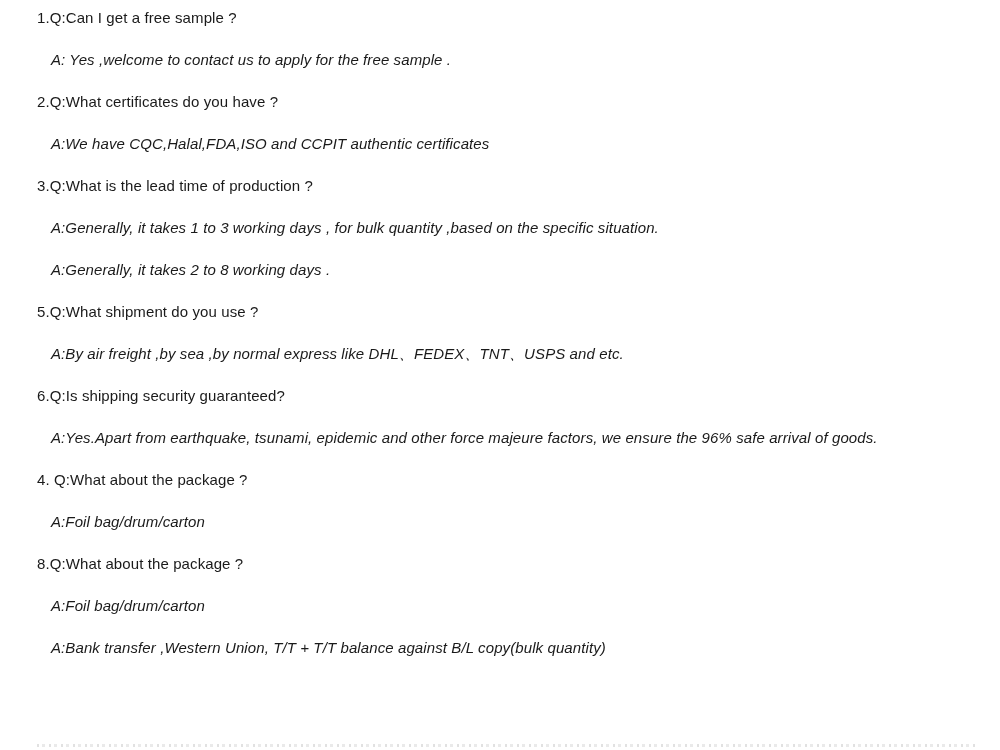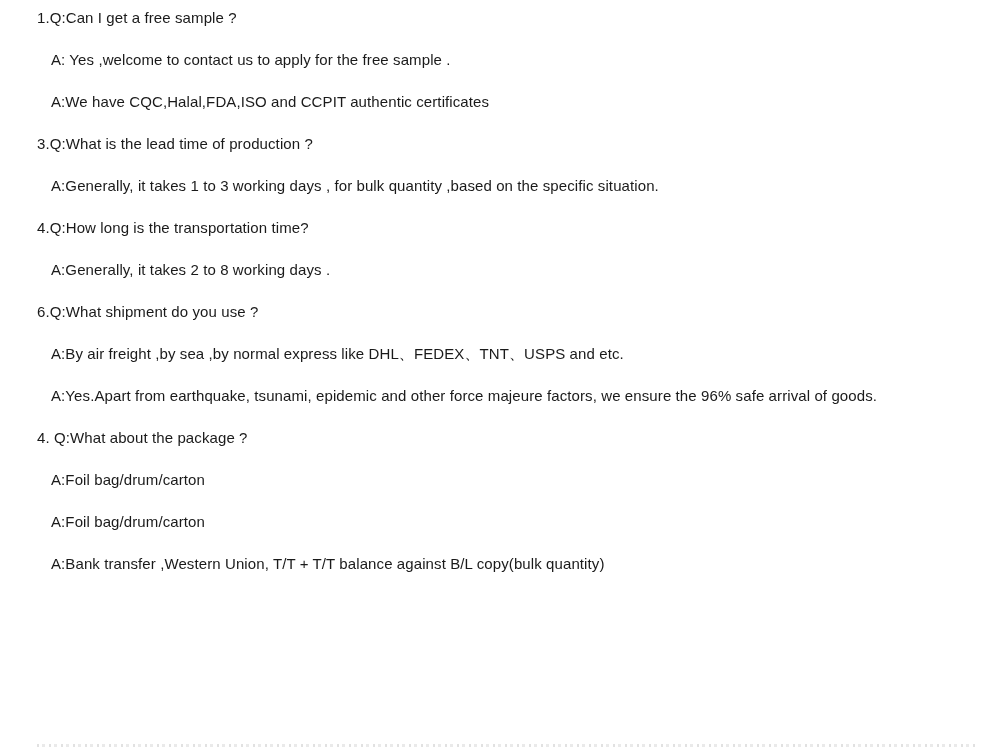--- a/index.html
+++ b/index.html
@@ -28,20 +28,21 @@
     right: 10px;
   }
   .faq-line {
     height: 42px;
     line-height: 42px;
     white-space: nowrap;
     letter-spacing: 0.1px;
   }
   .faq-line.answer {
     padding-left: 14px;
+    font-style: italic;
   }
   
   .clipped-next-line {
     position: absolute;
     left: 37px;
     top: 744px;
     width: 940px;
     height: 3px;
     background: repeating-linear-gradient(
       90deg,
@@ -55,36 +56,38 @@
 </style>
 </head>
 <body>
 
 <div class="faq-page">
   <div class="faq-list">
 
     <div class="faq-line question">1.Q:Can I get a free sample ?</div>
     <div class="faq-line answer">A: Yes ,welcome to contact us to apply for the free sample .</div>
 
+    <div class="faq-line question">2.Q:What certificates do you have ?</div>
     <div class="faq-line answer">A:We have CQC,Halal,FDA,ISO and CCPIT authentic certificates</div>
 
     <div class="faq-line question">3.Q:What is the lead time of production ?</div>
     <div class="faq-line answer">A:Generally, it takes 1 to 3 working days , for bulk quantity ,based on the specific situation.</div>
 
-    <div class="faq-line question">4.Q:How long is the transportation time?</div>
     <div class="faq-line answer">A:Generally, it takes 2 to 8 working days .</div>
 
-    <div class="faq-line question">6.Q:What shipment do you use ?</div>
+    <div class="faq-line question">5.Q:What shipment do you use ?</div>
     <div class="faq-line answer">A:By air freight ,by sea ,by normal express like DHL、FEDEX、TNT、USPS and etc.</div>
 
+    <div class="faq-line question">6.Q:Is shipping security guaranteed?</div>
     <div class="faq-line answer">A:Yes.Apart from earthquake, tsunami, epidemic and other force majeure factors, we ensure the 96% safe arrival of goods.</div>
 
     <div class="faq-line question">4. Q:What about the package ?</div>
     <div class="faq-line answer">A:Foil bag/drum/carton</div>
 
+    <div class="faq-line question">8.Q:What about the package ?</div>
     <div class="faq-line answer">A:Foil bag/drum/carton</div>
 
     <div class="faq-line answer">A:Bank transfer ,Western Union, T/T + T/T balance against B/L copy(bulk quantity)</div>
 
   </div>
 
   <div class="clipped-next-line"></div>
 </div>
 
 </body></html>

